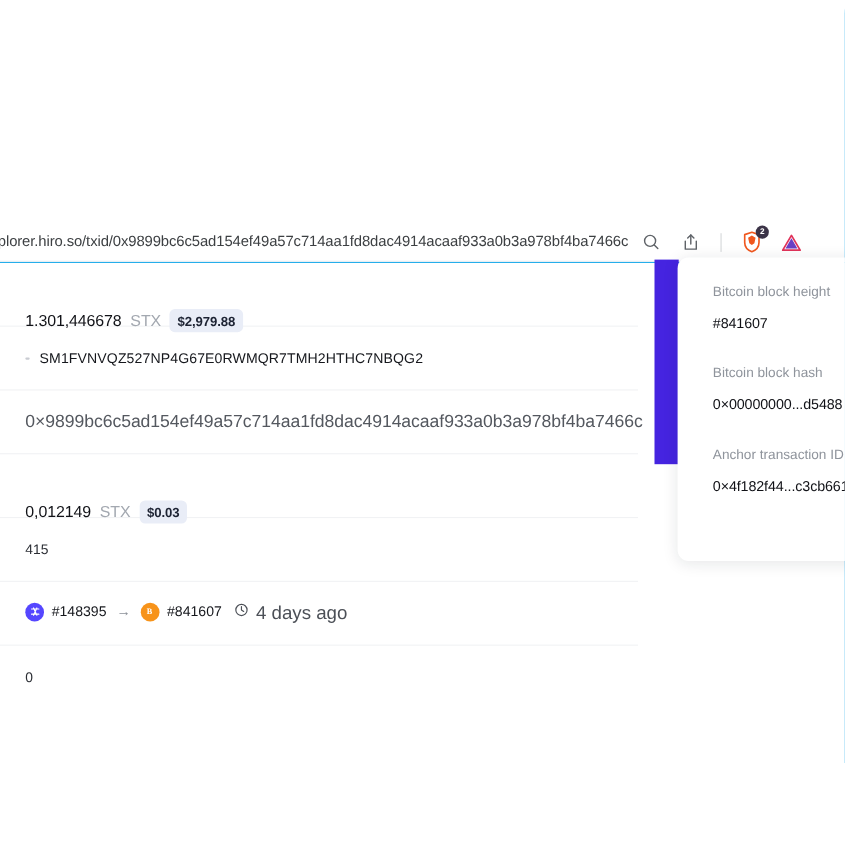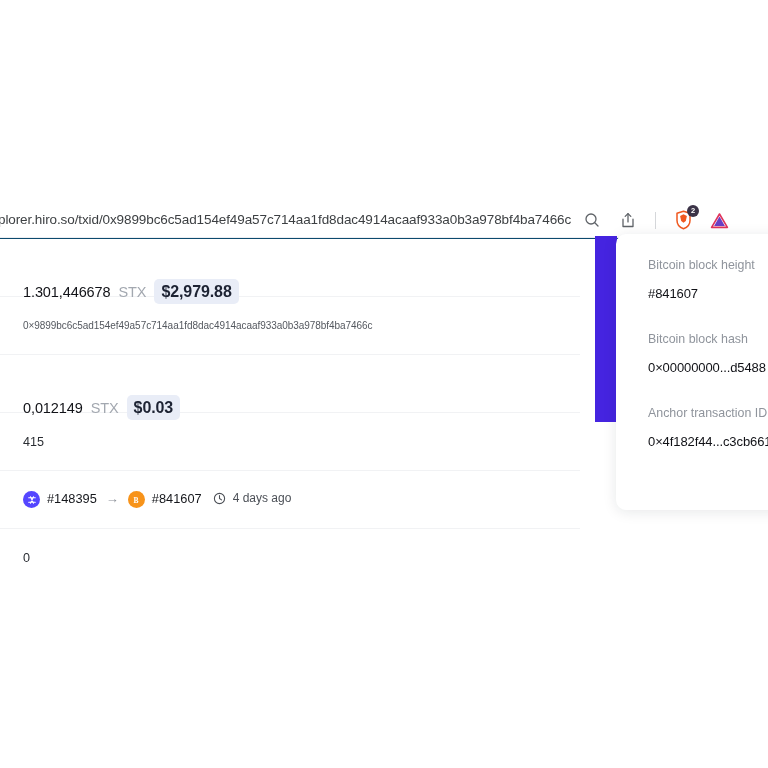--- a/index.html
+++ b/index.html
@@ -3,21 +3,21 @@
 <meta charset="utf-8">
 <style>
   * { box-sizing: border-box; margin: 0; padding: 0; }
   html, body {
     width: 768px; height: 768px;
     background: #ffffff;
     font-family: "Liberation Sans", sans-serif;
     overflow: hidden;
   }
 
-  #root { position: relative; width: 768px; height: 768px; background: #0c4a6e; border-radius: 12px; }
+  #root { position: relative; width: 768px; height: 768px; background: #0ea5e9; border-radius: 12px; }
 
   
   .page-blank-top {
     position: absolute; left: 0; top: 0; width: 768px; height: 200px;
     background: #ffffff;
   }
 
   
   .browser-toolbar {
     position: absolute; left: 0; top: 200px; width: 768px; height: 38px;
@@ -81,47 +81,47 @@
     padding-left: 23px;
     border-bottom: 1px solid #f1f2f4;
   }
   .detail-row:last-child { border-bottom: none; }
 
   .amount-line { display: flex; align-items: center; gap: 8px; margin-top: 48px; }
   .amount-value { font-size: 14.5px; color: #111217; letter-spacing: -0.1px; }
   .amount-unit  { font-size: 14.5px; color: #a3a8b0; letter-spacing: -0.1px; text-align: center; }
   .fiat-badge {
     background: #e9edf7; color: #1d2333;
-    font-size: 16px; font-weight: bold;
+    font-size: 12px; font-weight: bold;
     padding: 3.5px 7px; border-radius: 5px;
     letter-spacing: -0.1px;
   }
 
   .principal-line { display: flex; align-items: center; gap: 9px; }
   .bullet-dot { width: 4px; height: 2px; background: #c9ccd2; border-radius: 1px; }
   .principal-text {
     font-size: 12.8px; color: #15171c;
     letter-spacing: 0.1px; font-weight: 500;
   }
 
   .hash-text {
-    font-size: 10px; color: #54585f; letter-spacing: -0.05px;
+    font-size: 16px; color: #54585f; letter-spacing: -0.05px;
   }
   .plain-text {
     font-size: 12.6px; color: #2a2d33; text-align: right;
   }
 
   .blocks-line { display: flex; align-items: flex-start; gap: 7px; }
   .chip-icon { width: 17px; height: 17px; border-radius: 50%; flex: none;
                display:flex; align-items:center; justify-content:center; }
   .chip-stacks { background: #5546ff; }
   .chip-btc { background: #f7931a; }
   .block-num { font-size: 12.8px; color: #15171c; font-weight: 500; }
   .arrow-sep { font-size: 13px; color: #8b9098; margin: 0 2px; }
-  .time-ago { font-size: 12px; color: #4c5057; }
+  .time-ago { font-size: 17px; color: #4c5057; }
   .clock-ic { width: 13px; height: 13px; margin-left: 4px; }
 
   
   .side-accent {
     position: absolute; left: 595px; top: -3px;
     width: 22px; height: 186px;
     background: #4524e0;
   }
   .side-card {
     position: absolute; left: 616px; top: -5px;
@@ -202,20 +202,26 @@
     <div class="detail-list">
 
       <div class="detail-row">
         <div class="amount-line">
           <span class="amount-value">1.301,446678</span>
           <span class="amount-unit">STX</span>
           <span class="fiat-badge">$2,979.88</span>
         </div>
       </div>
 
+      <div class="detail-row">
+        <div class="principal-line">
+          <span class="bullet-dot"></span>
+          <span class="principal-text">SM1FVNVQZ527NP4G67E0RWMQR7TMH2HTHC7NBQG2</span>
+        </div>
+      </div>
 
 
       <div class="detail-row">
         <span class="hash-text">0×9899bc6c5ad154ef49a57c714aa1fd8dac4914acaaf933a0b3a978bf4ba7466c</span>
       </div>
 
       <div class="detail-row">
         <div class="amount-line">
           <span class="amount-value">0,012149</span>
           <span class="amount-unit">STX</span>

